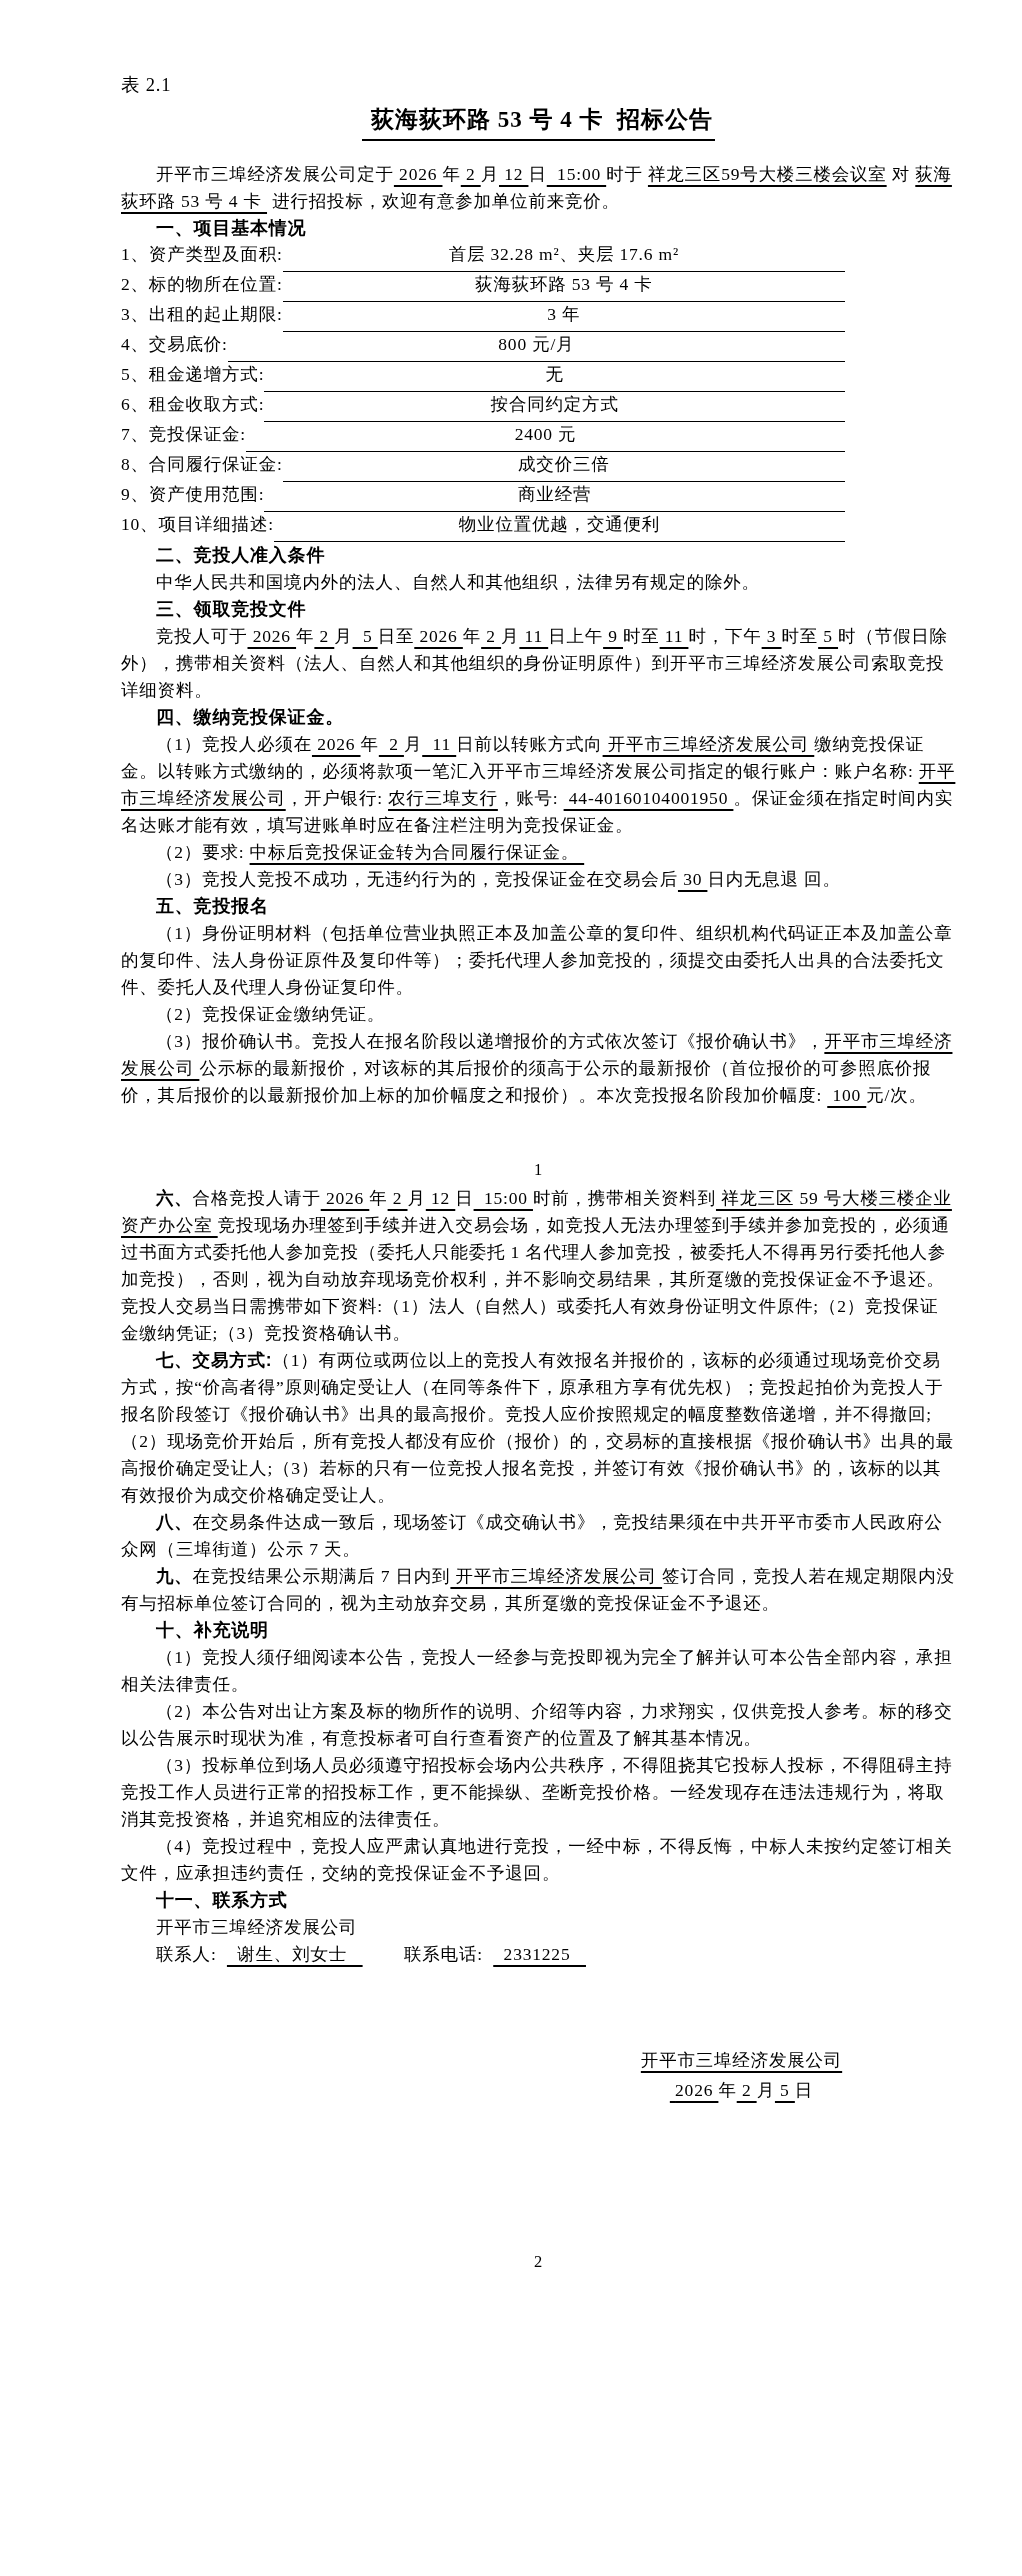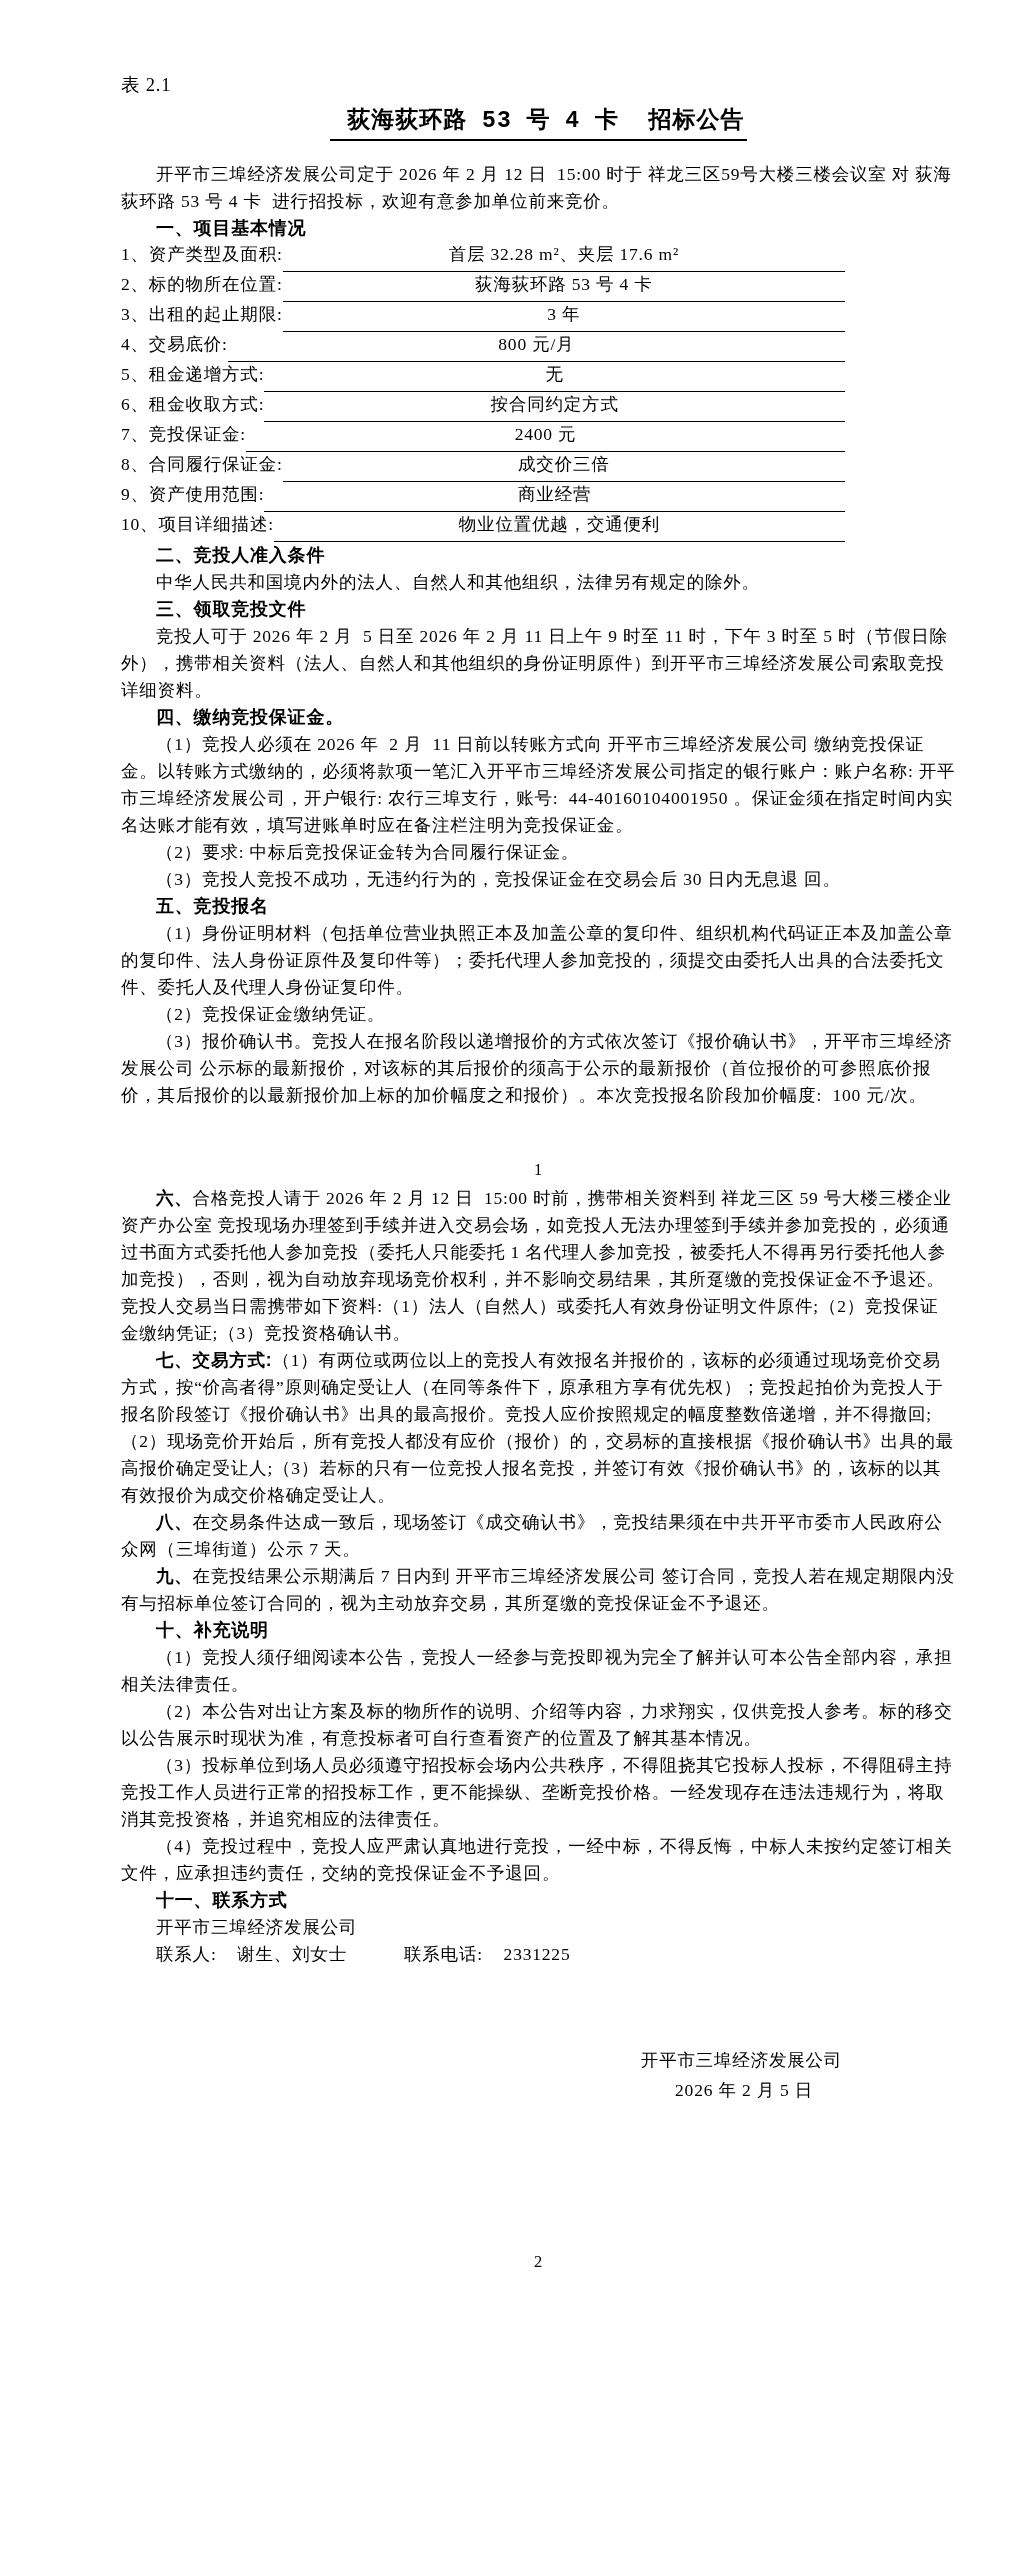--- a/index.html
+++ b/index.html
@@ -7,34 +7,34 @@
     width:1022px; min-height:2628px;
     color:#000;
     font-family:"Liberation Serif","DejaVu Serif",serif;
     font-size:17.5px; letter-spacing:0.8px;
   }
   .page { padding:72px 66px 0 121px; }
   .doc-label { font-size:18.5px; line-height:27px; }
   .title-wrap { text-align:center; margin-top:5.2px; height:36px; }
   .title-text {
     display:inline-block; white-space:pre-wrap;
-    font-family:Liberation Mono, monospace; font-weight:bold;
+    font-family:Liberation Serif, serif; font-weight:bold;
     font-size:23px; letter-spacing:1px;
     border-bottom:2.1px solid #000; padding:0 2.1px 4.1px 2.1px;
   }
   .para { line-height:27px; text-indent:35px; white-space:pre-wrap; overflow-wrap:break-word; }
   .para.p1 { margin-top:20.6px; }
   .heading {
     font-family:"Liberation Sans",sans-serif; font-weight:bold;
     font-size:18px; line-height:27px; text-indent:35px;
   }
   .item { display:flex; height:30px; padding-right:111px; }
   .item .lbl { white-space:nowrap; padding-bottom:2.1px; }
   .item .val { flex:1; text-align:center; border-bottom:1.5px solid #000; padding-bottom:2.1px; white-space:pre-wrap; }
-  .u { text-decoration-thickness:1.5px; text-underline-offset:4.6px; }
+  .u { text-decoration:underline; text-decoration-thickness:1.5px; text-underline-offset:4.6px; }
   .b { font-family:"Liberation Sans",sans-serif; font-weight:bold; }
   .pagenum { text-align:center; font-size:16.5px; line-height:27px; }
   .pn1 { margin-top:47px; margin-bottom:2.1px; }
   .pn2 { margin-top:143px; padding-bottom:59px; }
   .sig { margin-top:77px; margin-left:461px; width:319px; text-align:center; }
   .sig .sig-line { line-height:30px; white-space:pre-wrap; }
 </style>
 </head>
 <body>
 

